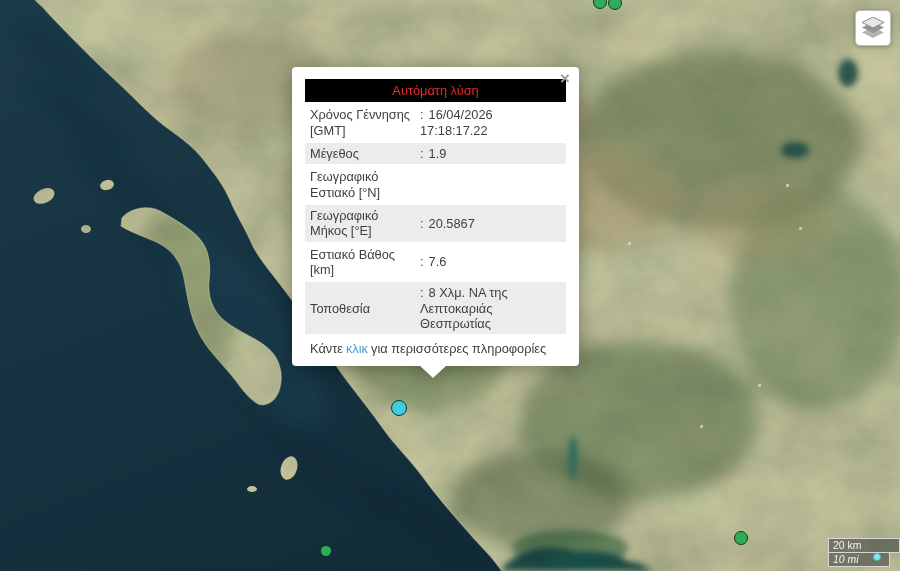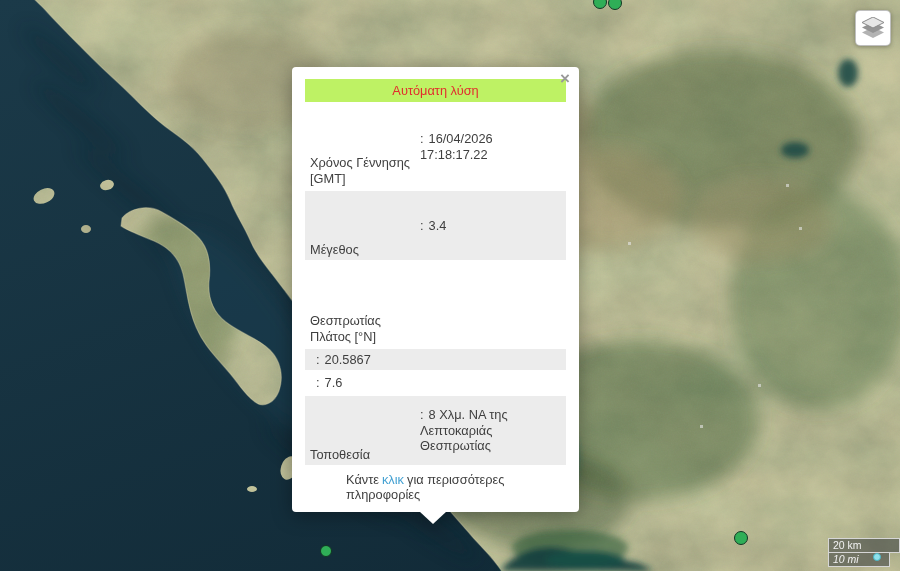--- a/index.html
+++ b/index.html
@@ -27,25 +27,25 @@
     border-top:13px solid #ffffff;
   }
   .popup-close{
     position:absolute;top:1px;right:7px;font-size:17px;color:#999999;
     cursor:pointer;font-weight:bold;line-height:1;padding:2px;
   }
   .popup-inner{padding:12px 13px 9px 13px;}
   .ptable{width:100%;}
   .prow{display:flex;align-items:center;margin-bottom:2px;padding:3px 5px;box-sizing:border-box;}
   .prow.striped{background:#ececec;}
-  .prow-title{display:block;text-align:center;color:#e22d2d;background:#bef264;padding:4px 19px;margin-bottom:2px;}
-  .plabel{width:104px;flex:none;margin-top:48px;}
+  .prow-title{display:block;text-align:center;color:#e22d2d;background:#000000;padding:4px 19px;margin-bottom:2px;}
+  .plabel{width:104px;flex:none;}
   .pvalue{flex:1;padding-left:6px;}
   .pvalue .colon{margin-right:5px;}
-  .pfooter{padding:5px 5px 0 5px;margin-left:36px;}
+  .pfooter{padding:5px 5px 0 5px;}
   .pfooter a{color:#44a1d2;text-decoration:none;cursor:pointer;margin:0 3px;}
   
   .layers-control{
     position:absolute;top:10px;right:9px;width:36px;height:36px;z-index:8;
     background:#ffffff;border-radius:5px;border:1px solid rgba(0,0,0,0.25);
     box-shadow:0 1px 4px rgba(0,0,0,0.3);
     display:flex;align-items:center;justify-content:center;cursor:pointer;box-sizing:border-box;
   }
   
   .scale-control{position:absolute;left:828px;bottom:4px;z-index:4;font-size:10.5px;color:#f2f2f2;}
@@ -174,32 +174,34 @@
     <div class="ptable">
       <div class="prow-title">Αυτόματη λύση</div>
 
       <div class="prow">
         <div class="plabel">Χρόνος Γέννησης [GMT]</div>
         <div class="pvalue"><span class="colon">:</span><span>16/04/2026 17:18:17.22</span></div>
       </div>
 
       <div class="prow striped">
         <div class="plabel">Μέγεθος</div>
-        <div class="pvalue"><span class="colon">:</span><span>3.4</span></div>
+        <div class="pvalue"><span class="colon">:</span><span>1.9</span></div>
       </div>
 
       <div class="prow">
-        <div class="plabel">Θεσπρωτίας Πλάτος [°N]</div>
+        <div class="plabel">Γεωγραφικό Εστιακό [°N]</div>
       </div>
 
       <div class="prow striped">
+        <div class="plabel">Γεωγραφικό Μήκος [°E]</div>
         <div class="pvalue"><span class="colon">:</span><span>20.5867</span></div>
       </div>
 
       <div class="prow">
+        <div class="plabel">Εστιακό Βάθος [km]</div>
         <div class="pvalue"><span class="colon">:</span><span>7.6</span></div>
       </div>
 
       <div class="prow striped">
         <div class="plabel">Τοποθεσία</div>
         <div class="pvalue"><span class="colon">:</span><span>8 Χλμ. ΝΑ της Λεπτοκαριάς Θεσπρωτίας</span></div>
       </div>
 
       <div class="pfooter"><span>Κάντε</span><a>κλικ</a><span>για περισσότερες πληροφορίες</span></div>
     </div>

